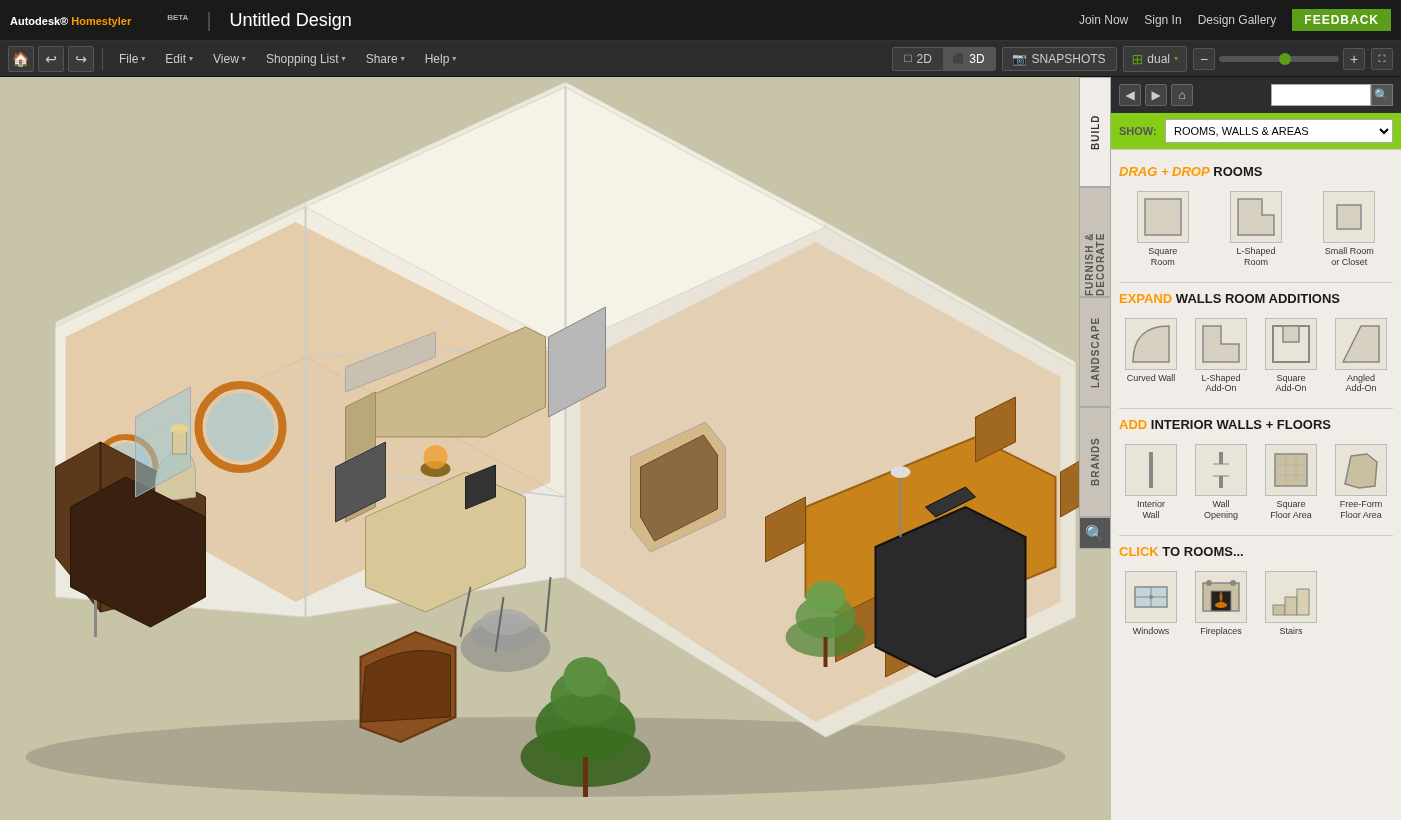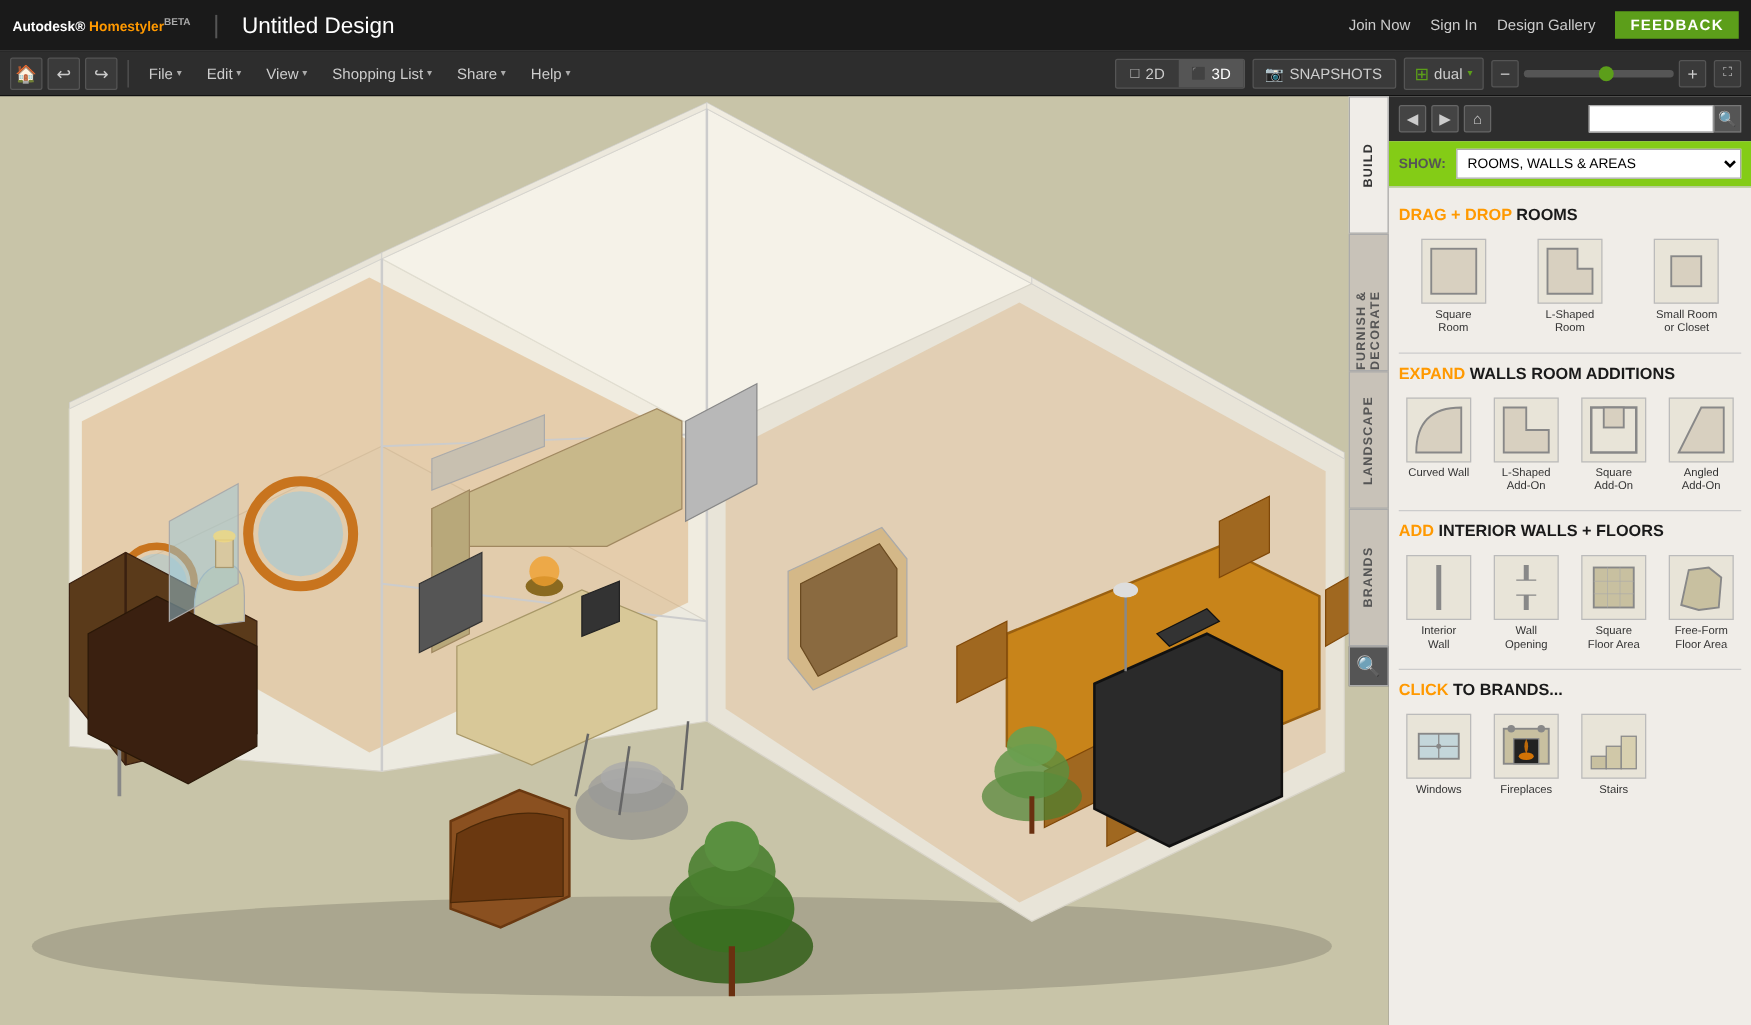--- a/index.html
+++ b/index.html
@@ -435,21 +435,21 @@
       height: 100%;
       pointer-events: none;
     }
   </style>
 </head>
 <body>
 
 <div id="top-bar">
   <div id="logo-area">
     <span id="autodesk-logo">
-      Autodesk® <span class="home">Homestyler</span><sup style="font-size:8px;color:#aaa;">BETA</sup>
+      Autodesk® <span class="home">Homestyler</span><sup style="font-size:8px;color:#aaa;margin-left:36px;">BETA</sup>
     </span>
     <span id="title-divider">|</span>
     <span id="design-title">Untitled Design</span>
   </div>
   <div id="top-bar-right">
     <a class="top-link">Join Now</a>
     <a class="top-link">Sign In</a>
     <a class="top-link">Design Gallery</a>
     <button id="feedback-btn">FEEDBACK</button>
   </div>
@@ -667,21 +667,21 @@
       <select id="show-select">
         <option>ROOMS, WALLS &amp; AREAS</option>
         <option>ALL</option>
         <option>WALLS ONLY</option>
       </select>
     </div>
 
     <div id="panel-content">
 
       <div class="panel-section-title section-drag">
-        <span style="color:#f90;">DRAG + DROP</span> <span>ROOMS</span>
+        <span style="color:#f90;font-style:italic;">DRAG + DROP</span> <span>ROOMS</span>
       </div>
       <div class="room-grid">
         <div class="room-item">
           <div class="room-icon">
             <svg width="44" height="44" viewBox="0 0 44 44">
               <rect x="4" y="4" width="36" height="36" class="shape-fill"></rect>
             </svg>
           </div>
           <span class="room-label">Square<br>Room</span>
         </div>
@@ -787,21 +787,21 @@
               <polygon points="6,36 12,8 28,6 38,14 36,38 20,40" fill="#c8c0a0" stroke="#888" stroke-width="1.5"></polygon>
             </svg>
           </div>
           <span class="room-label">Free-Form<br>Floor Area</span>
         </div>
       </div>
 
       <hr class="panel-divider">
 
       <div class="panel-section-title section-click">
-        <span style="color:#f90;">CLICK</span> <span>TO BRANDS...</span>
+        <span style="color:#f90;">CLICK</span> <span>TO ROOMS...</span>
       </div>
       <div class="room-grid-2">
         <div class="room-item">
           <div class="room-icon">
             <svg width="44" height="44" viewBox="0 0 44 44">
               <rect x="6" y="12" width="32" height="20" fill="rgba(160,200,220,0.5)" stroke="#888" stroke-width="1.5"></rect>
               <line x1="22" y1="12" x2="22" y2="32" stroke="#888" stroke-width="1"></line>
               <line x1="6" y1="22" x2="38" y2="22" stroke="#888" stroke-width="1"></line>
               <circle cx="22" cy="22" r="2" fill="#888"></circle>
             </svg>

